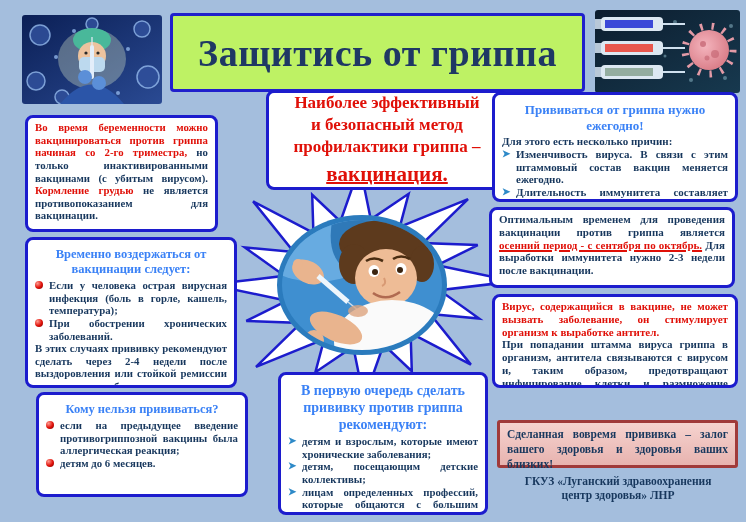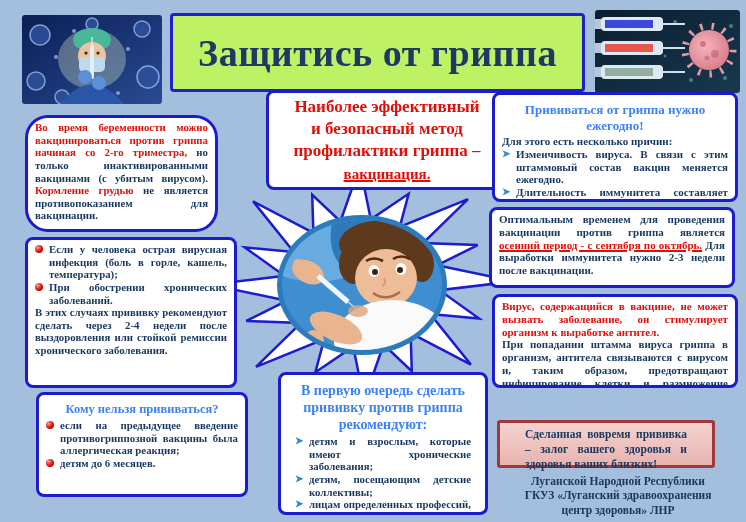--- a/index.html
+++ b/index.html
@@ -38,32 +38,32 @@
     background:radial-gradient(circle at 32% 30%, #ff9a90 0%, #e01008 55%, #6e0000 100%);
   }
   .arr{position:absolute;left:0;top:0;color:#2e8ac8;font-size:10px;font-family:"DejaVu Sans",sans-serif;}
   
   .c-top{
     position:absolute;left:246px;top:90px;width:242px;height:100px;
     background:#fff;border:3px solid #1c1ccd;border-radius:8px;z-index:2;
     display:flex;flex-direction:column;align-items:center;justify-content:center;margin-left:20px;
   }
   .c-top .ln{font-size:17px;line-height:1.28;color:#e01008;text-align:center;}
-  .c-top .ln-ul{font-size:15px;margin-top:3px;}
+  .c-top .ln-ul{font-size:21px;margin-top:3px;}
   .c-bottom{
     position:absolute;left:278px;top:372px;width:210px;height:143px;
     background:#fff;border:3px solid #1c1ccd;border-radius:8px;z-index:2;
-    padding:3px 14px;font-size:10.8px;line-height:1.17;color:#17375d;overflow:hidden;
+    padding:3px 7px;font-size:10.8px;line-height:1.17;color:#17375d;overflow:hidden;
   }
   .c-bottom .box-title-red{font-size:14px;line-height:1.22;}
   .pink-box{
-    position:absolute;left:497px;top:420px;width:218px;height:48px;
+    position:absolute;left:497px;top:420px;width:241px;height:48px;
     background:linear-gradient(#f6d3cf,#e7b3af);
     border:3px solid #a03a3a;border-radius:3px;z-index:2;
-    padding:4px 25px;font-size:11.5px;line-height:1.3;color:#17375d;text-align:justify;
+    padding:4px 7px;font-size:11.5px;line-height:1.3;color:#17375d;text-align:justify;
   }
   .footer-block{
     position:absolute;left:496px;top:474px;width:244px;z-index:2;
     text-align:center;color:#17375d;font-size:11.5px;line-height:1.25;
   }
   .photo{position:absolute;z-index:2;border-radius:3px;overflow:hidden;}
   #burst{position:absolute;left:212px;top:168px;z-index:1;}
   #oval{position:absolute;left:274px;top:212px;z-index:3;}
 </style>
 </head>
@@ -191,27 +191,28 @@
         <path d="M110,66 Q113,72 108,74" stroke="#d89a74" stroke-width="2" fill="none"></path>
         <path d="M99,81 Q112,90 126,80" stroke="#b06a50" stroke-width="2.6" fill="none"></path>
         <ellipse cx="118" cy="130" rx="58" ry="42" fill="#fafafa"></ellipse>
         <ellipse cx="62" cy="116" rx="28" ry="13" fill="#e9b48e" transform="rotate(24 62 116)"></ellipse>
         <circle cx="40" cy="128" r="10" fill="#e9b48e"></circle>
         <ellipse cx="84" cy="99" rx="10" ry="6" fill="#dda47e" opacity="0.8"></ellipse>
       </g>
     </svg>
   </div>
 
-  <div class="box l-box jus" style="left:25px;top:115px;width:193px;height:117px;border-radius:23px;">
+  <div class="box l-box jus" style="left:25px;top:115px;width:193px;height:117px;">
     <p>
       <span class="red">Во время беременности можно вакцинироваться против гриппа начиная со 2-го триместра,</span><span class="navy"> но только инактивированными вакцинами (с убитым вирусом). </span><span class="red">Кормление грудью</span><span class="navy"> не является противопоказанием для вакцинации.</span>
     </p>
   </div>
 
   <div class="box l-box jus" style="left:25px;top:237px;width:212px;height:151px;">
+    <p class="box-title-red">Временно воздержаться от вакцинации следует:</p>
     <ul class="blist">
       <li>
         <span class="ball"></span>
         <span>Если у человека острая вирусная инфекция (боль в горле, кашель, температура);</span>
       </li>
       <li>
         <span class="ball"></span>
         <span>При обострении хронических заболеваний.</span>
       </li>
     </ul>
@@ -281,18 +282,17 @@
   <div class="box r-box jus" style="left:492px;top:294px;width:246px;height:94px;">
     <p class="red">Вирус, содержащийся в вакцине, не может вызвать заболевание, он стимулирует организм к выработке антител.</p>
     <p class="navy">При попадании штамма вируса гриппа в организм, антитела связываются с вирусом и, таким образом, предотвращают инфицирование клетки и размножение вируса.</p>
   </div>
 
   <div class="pink-box">
     <p>Сделанная вовремя прививка – залог вашего здоровья и здоровья ваших близких!</p>
   </div>
 
   <div class="footer-block">
-    <div>Луганской Народной Республики</div>
     <div>ГКУЗ «Луганский здравоохранения</div>
     <div>центр здоровья» ЛНР</div>
   </div>
 
 </div>
 
 </body></html>

